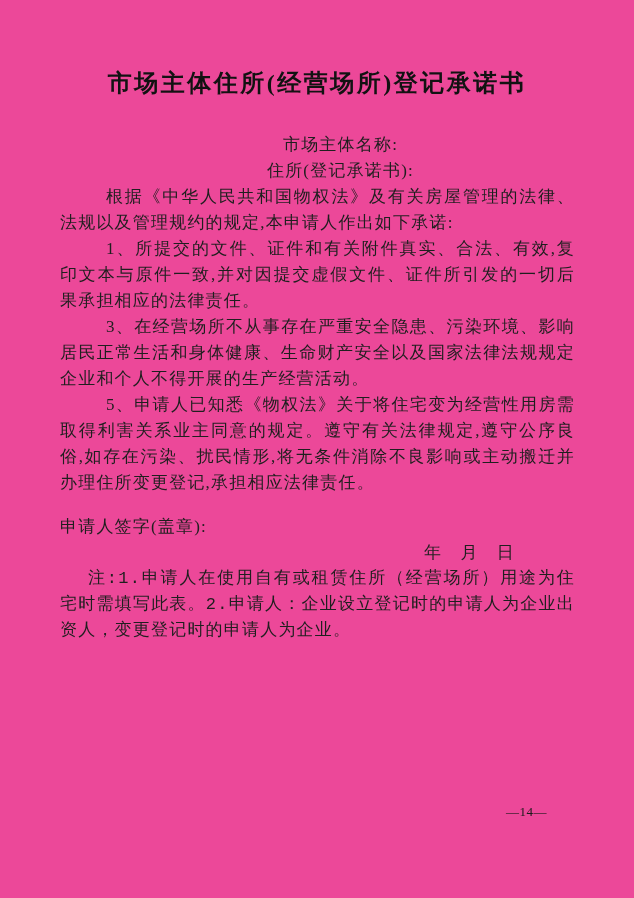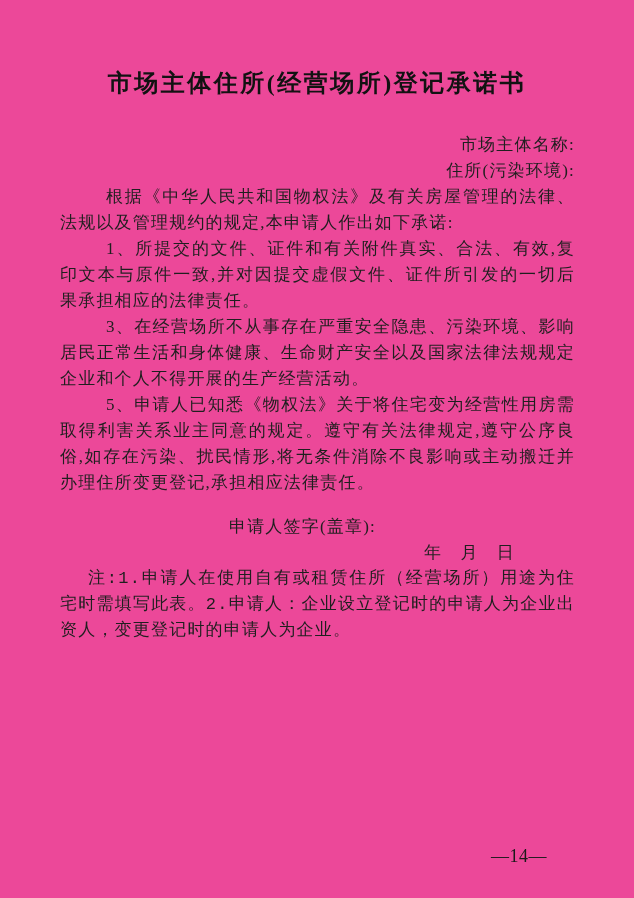--- a/index.html
+++ b/index.html
@@ -34,64 +34,64 @@
   .doc-body p {
     margin: 0;
     font-size: 17px;
     line-height: 26px;
     letter-spacing: 1.2px;
     text-align: justify;
     text-justify: inter-ideograph;
   }
   p.field-line {
     text-indent: 46px;
-    text-align: right;
+    text-align: center;
   }
   p.para {
     text-indent: 46px;
   }
   .signature-block {
     margin-top: 18px;
     text-align: right;
   }
   p.sig-line {
-    text-align: center;
+    text-align: left;
     padding-right: 30px;
   }
   p.date-line {
     text-align: right;
     padding-right: 60px;
   }
   p.note-para {
     text-indent: 28px;
     font-family: Liberation Mono, monospace;
   }
   .page-number {
     position: absolute;
-    top: 843px;
+    top: 799px;
     right: 87px;
-    font-size: 18px;
+    font-size: 13px;
     line-height: 26px;
     letter-spacing: 0.5px;
     color: #1a1a1a;
     text-align: center;
   }
 </style>
 </head>
 <body>
 
 <div class="page">
 
   <h1 class="doc-title">市场主体住所(经营场所)登记承诺书</h1>
 
   <div class="doc-body">
 
     <p class="field-line">市场主体名称:</p>
 
-    <p class="field-line">住所(污染环境):</p>
+    <p class="field-line">住所(登记承诺书):</p>
 
     <p class="para">根据《中华人民共和国物权法》及有关房屋管理的法律、法规以及管理规约的规定,本申请人作出如下承诺:</p>
 
     <p class="para">1、所提交的文件、证件和有关附件真实、合法、有效,复印文本与原件一致,并对因提交虚假文件、证件所引发的一切后果承担相应的法律责任。</p>
 
 
     <p class="para">3、在经营场所不从事存在严重安全隐患、污染环境、影响居民正常生活和身体健康、生命财产安全以及国家法律法规规定企业和个人不得开展的生产经营活动。</p>
 
 
     <p class="para">5、申请人已知悉《物权法》关于将住宅变为经营性用房需取得利害关系业主同意的规定。遵守有关法律规定,遵守公序良俗,如存在污染、扰民情形,将无条件消除不良影响或主动搬迁并办理住所变更登记,承担相应法律责任。</p>

